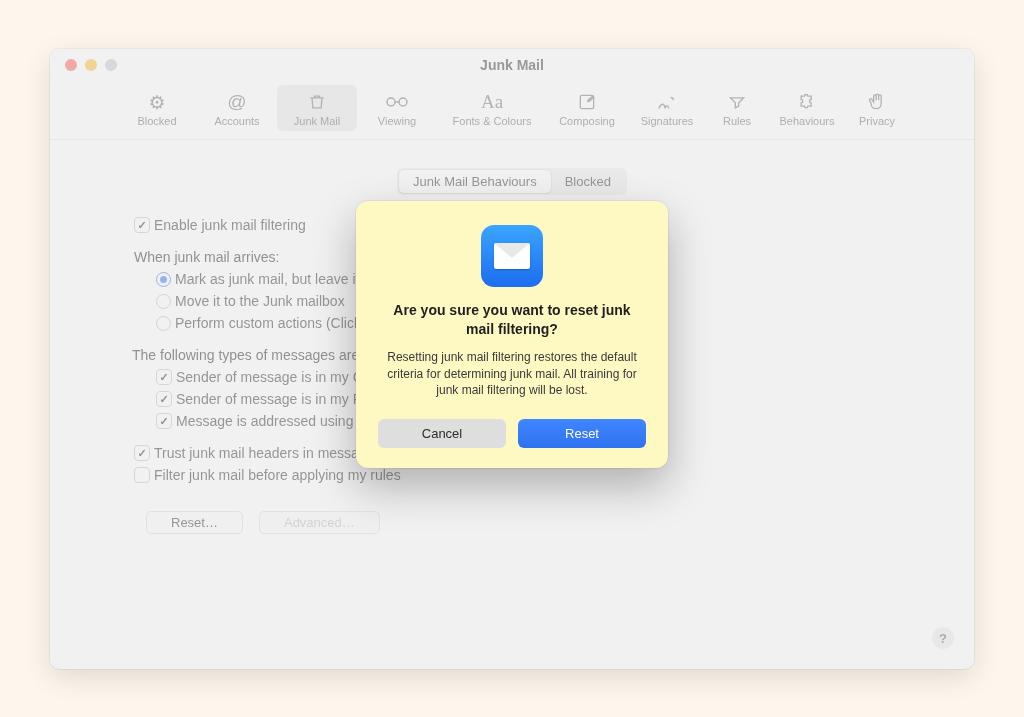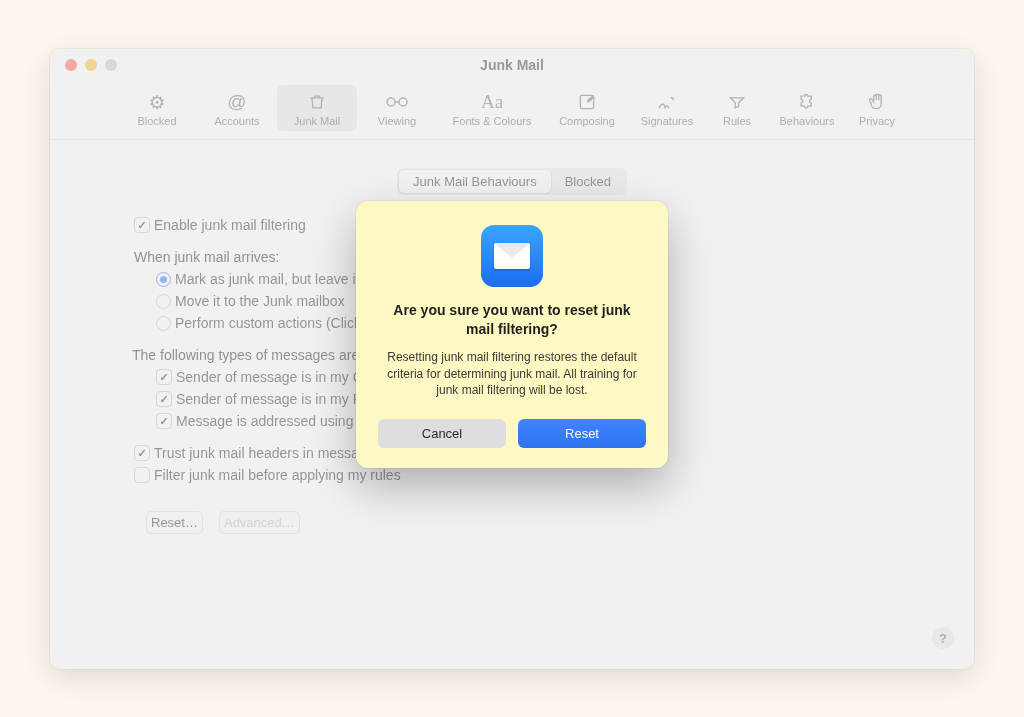--- a/index.html
+++ b/index.html
@@ -122,21 +122,21 @@
   .radio.selected::after {
     content: ""; position: absolute; left: 3px; top: 3px;
     width: 7px; height: 7px; background: #3478f6; border-radius: 50%;
   }
   .group-label { color: #282828; margin: 16px 0 6px 0; }
   .btnrow { display: flex; gap: 16px; margin-top: 28px; padding-left: 12px; }
   .macbtn {
     background: #fdfdfd;
     border: 1px solid #ddd;
     border-radius: 5px;
-    padding: 3px 4px;
+    padding: 3px 24px;
     font-size: 13px;
     color: #333;
     box-shadow: 0 1px 0 rgba(0,0,0,0.02);
   }
   .macbtn.disabled { color: #bdbdbd; background: #fafafa; }
   .help {
     position: absolute;
     right: 20px; bottom: 20px;
     width: 22px; height: 22px;
     border-radius: 50%;

